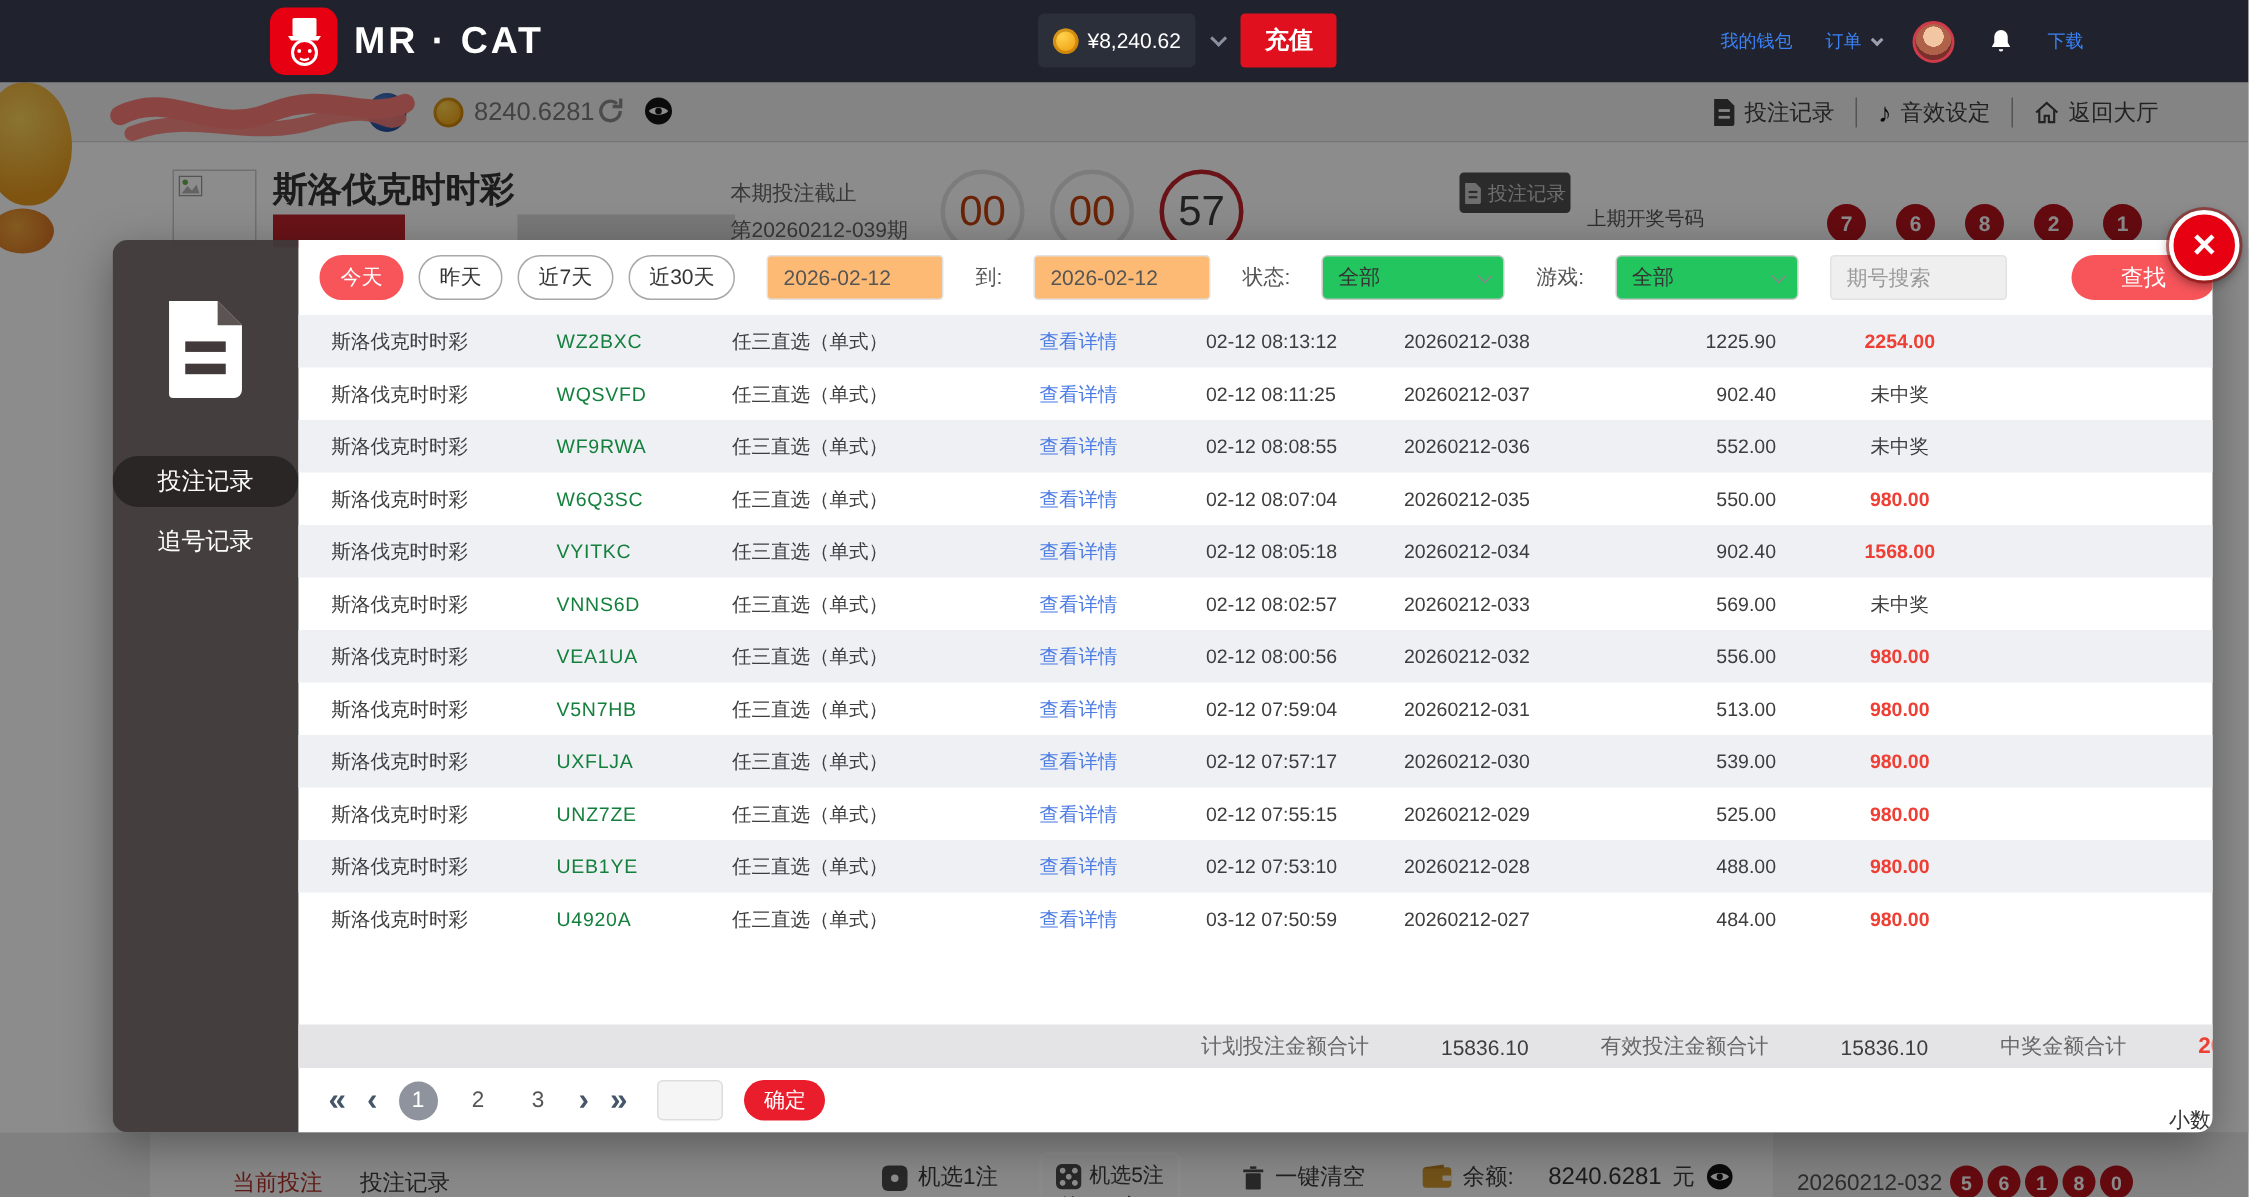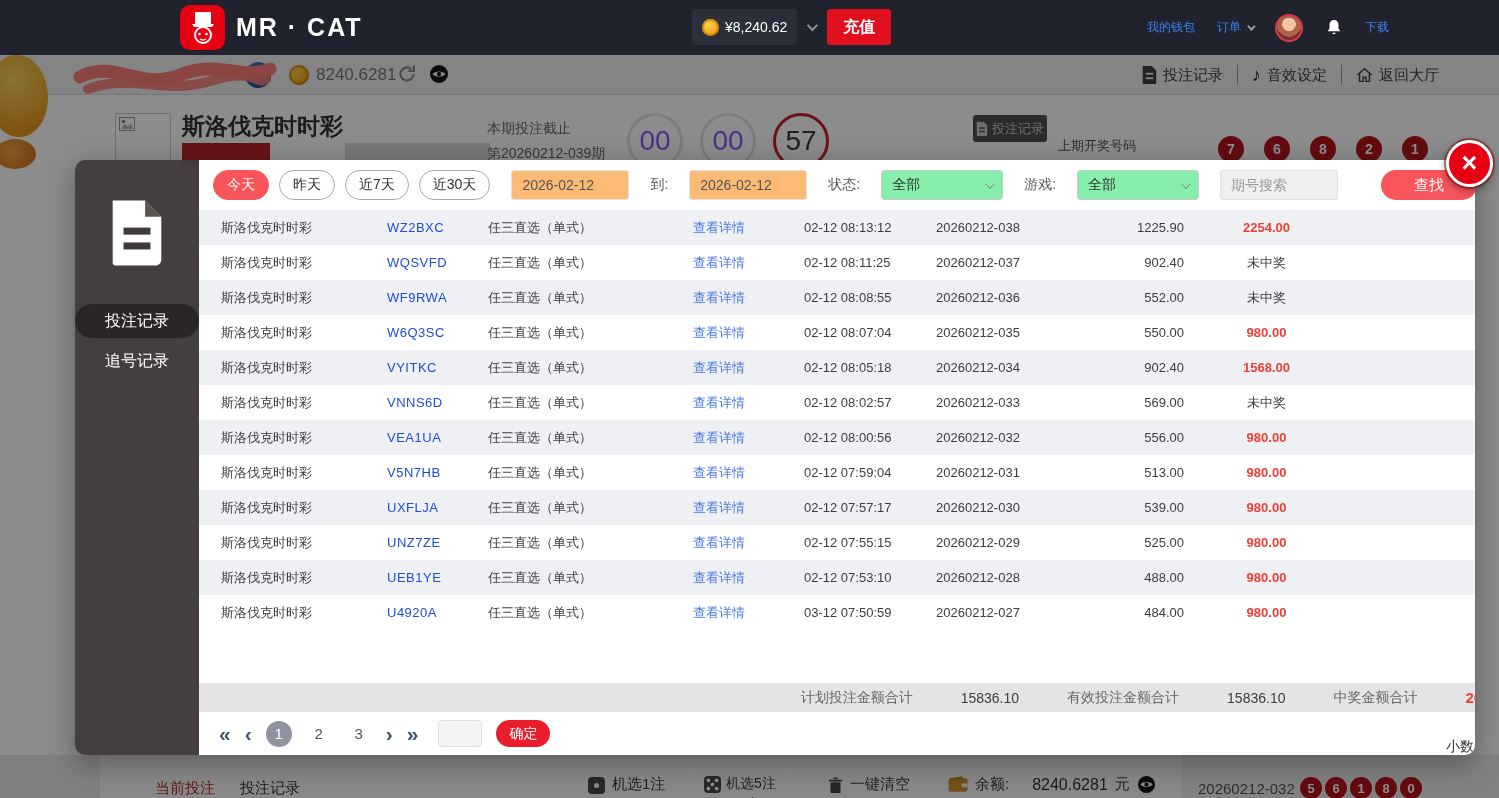--- a/index.html
+++ b/index.html
@@ -41,21 +41,21 @@
 
   .game-header { position:relative; width:100%; height:70px; background:#fff; }
   .thumb { position:absolute; left:115px; top:18px; width:56px; height:50px; border:1px solid #ccc; background:#fff; }
   .thumb svg { margin:3px; }
   .game-title { position:absolute; left:182px; top:16px; font-size:23px; font-weight:bold; color:#333; white-space:nowrap; }
   .blk-red { position:absolute; left:182px; top:48px; width:88px; height:22px; background:#c0242c; }
   .blk-gray { position:absolute; left:345px; top:48px; width:145px; height:22px; background:#dcdcdc; }
   .deadline { position:absolute; left:487px; top:25px; font-size:14px; color:#666; }
   .period-lbl { position:absolute; left:487px; top:50px; font-size:14px; color:#666; }
   .countdown { position:absolute; left:627px; top:18px; display:flex; gap:17px; }
-  .cd { width:56px; height:56px; border-radius:50%; border:3px solid #e2e2e2; display:flex; align-items:center; justify-content:center; font-size:28px; color:#8b5cf6; background:#fff; }
+  .cd { width:56px; height:56px; border-radius:50%; border:3px solid #e2e2e2; display:flex; align-items:center; justify-content:center; font-size:28px; color:#c2410c; background:#fff; }
   .cd.red { border-color:#c0242c; color:#3d3d3d; }
   .record-btn { position:absolute; left:973px; top:20px; width:74px; height:27px; background:#4f4f4f; border-radius:3px; color:#c9c9c9; font-size:13px; display:flex; align-items:center; justify-content:center; gap:4px; cursor:pointer; }
   .last-draw-lbl { position:absolute; left:1058px; top:42px; font-size:13px; color:#555; white-space:nowrap; }
   .last-balls { position:absolute; left:1218px; top:41px; display:flex; gap:20px; }
   .ball { border-radius:50%; background:#b8141e; color:#fff; font-weight:bold; display:flex; align-items:center; justify-content:center; }
   .ball.lg { width:26px; height:26px; font-size:14px; }
   .ball.sm2 { width:22px; height:22px; font-size:13px; }
   .mascot1 { position:absolute; left:-10px; top:0px; width:58px; height:82px; border-radius:45% 55% 50% 50%; background:radial-gradient(circle at 40% 30%, #fbd35e, #e89a1f 75%); z-index:5; }
   .mascot2 { position:absolute; left:-6px; top:84px; width:42px; height:30px; border-radius:50%; background:radial-gradient(circle at 40% 40%, #f0a53a, #d2691e); z-index:5; }
 
@@ -83,36 +83,36 @@
   .modal-sidebar { width:168px; background:rgba(66,58,58,0.96); display:flex; flex-direction:column; align-items:center; padding-top:40px; }
   .side-item { width:124px; height:34px; border-radius:17px; display:flex; align-items:center; justify-content:center; color:#fff; font-size:16px; cursor:pointer; margin-top:6px; white-space:nowrap; }
   .side-item.active { background:rgba(0,0,0,0.38); margin-top:38px; }
   .modal-main { flex:1; background:#fff; display:flex; flex-direction:column; }
 
   .filter-bar { height:50px; display:flex; align-items:center; gap:21px; padding:0 14px; flex:0 0 auto; }
   .pill { height:30px; padding:0 13px; border-radius:16px; display:flex; align-items:center; font-size:14px; cursor:pointer; border:1px solid #a8a8a8; background:#fff; color:#333; white-space:nowrap; }
   .pill.active { background:#f7555a; border-color:#f7555a; color:#fff; }
   .date-input { width:118px; height:30px; background:#fdba74; border:1px solid #e2e2e2; border-radius:3px; color:#555; font-size:14px; padding:0 10px; font-family:inherit; }
   .flabel { font-size:14px; color:#555; white-space:nowrap; }
-  .select { width:122px; height:30px; border:1px solid #c8c8c8; border-radius:4px; display:flex; align-items:center; justify-content:space-between; padding:0 10px; font-size:14px; color:#333; cursor:pointer; background:#86efac; }
+  .select { width:122px; height:30px; border:1px solid #c8c8c8; border-radius:4px; display:flex; align-items:center; justify-content:space-between; padding:0 10px; font-size:14px; color:#333; cursor:pointer; background:#22c55e; }
   .select .chev { width:7px; height:7px; border-color:#888; border-width:1.5px; transform:rotate(45deg) translateY(-2px); }
   .search-input { width:118px; height:30px; background:#efefef; border:1px solid #e2e2e2; border-radius:3px; font-size:14px; padding:0 10px; color:#555; font-family:inherit; }
   .search-input::placeholder { color:#9a9a9a; }
   .find-btn { width:96px; height:30px; margin-left:22px; background:#f7555a; border:none; border-radius:16px; color:#fff; font-size:15px; cursor:pointer; font-family:inherit; }
   .gear { margin-left:22px; cursor:pointer; display:flex; }
 
   .thead, .trow { display:grid; grid-template-columns:150px 117px 205px 111px 132px 170px 78px 165px 60px; align-items:center; padding-left:22px; font-size:13px; }
   .thead { height:32px; background:#f6f6f8; color:#666; flex:0 0 auto; }
   .tbody { flex:0 0 auto; }
   .trow { height:35px; color:#3d3d3d; }
   .trow:nth-child(odd) { background:#eef0f4; }
   .cell-amount { text-align:right; }
   .cell-status { text-align:center; }
   .cell-op { text-align:center; }
-  .link-order { color:#1d4ed8; cursor:pointer; letter-spacing:.5px;margin-left:16px; }
+  .link-order { color:#15803d; cursor:pointer; letter-spacing:.5px; }
   .link-view { color:#4b7be5; cursor:pointer; }
   .status-win { color:#ee3f35; font-weight:bold; }
 
   .spacer { flex:1; }
   .summary { height:29px; background:#e4e4e6; display:flex; align-items:center; justify-content:flex-end; gap:48px; padding-right:30px; font-size:14px; color:#666; flex:0 0 auto; }
   .summary .s-val { color:#3d3d3d; }
   .summary .s-val.win { color:#ee3f35; font-weight:bold; font-size:15px; }
 
   .pagination { height:43px; display:flex; align-items:center; padding:0 20px; gap:14px; flex:0 0 auto; }
   .pg-arrow { font-size:21px; color:#45566b; cursor:pointer; font-weight:bold; line-height:1; user-select:none; }

